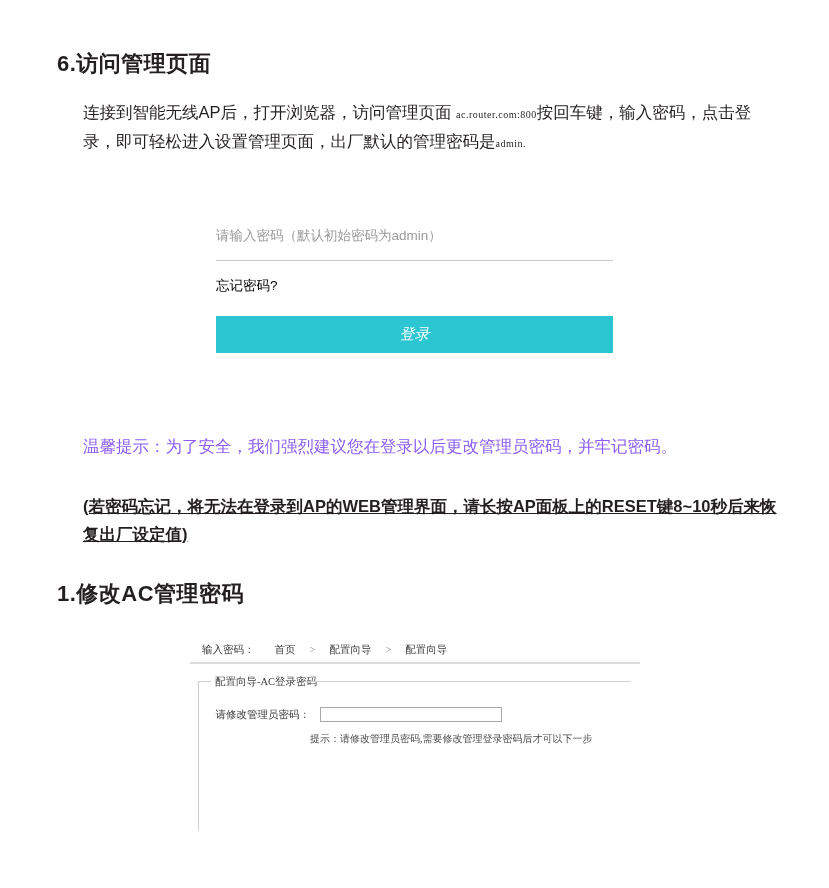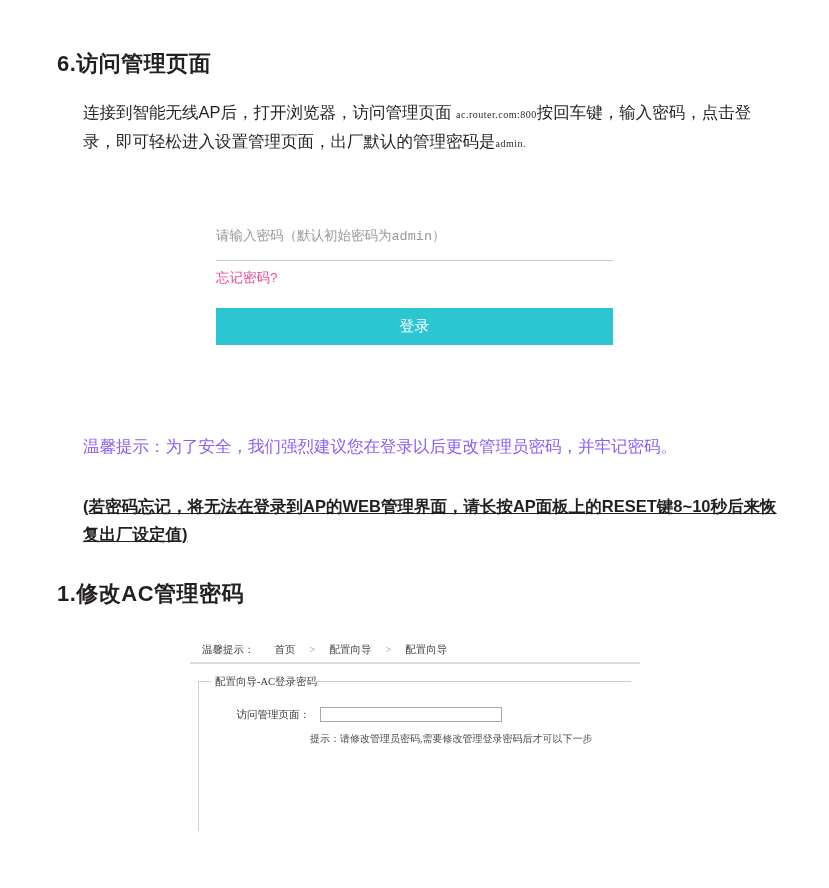--- a/index.html
+++ b/index.html
@@ -63,40 +63,40 @@
   }
   .login-field {
     width: 397px;
     height: 34px;
     border-bottom: 1px solid #c9c9c9;
     font-size: 13.5px;
     color: #9a9a9a;
     display: flex;
     align-items: flex-start;
     box-sizing: border-box;
-    font-family: Liberation Mono, monospace;
   }
   .login-forgot {
-    margin-top: 8px;
+    margin-top: 16px;
     font-size: 13.5px;
-    color: #ec4899;
+    color: #000000;
   }
   .login-button {
     margin-top: 21px;
     width: 397px;
     height: 37px;
     background: #2cc6d2;
     color: #ffffff;
     font-size: 15px;
     display: flex;
     align-items: center;
     justify-content: center;
     border: none;
     cursor: pointer;
     font-family: "Liberation Sans", sans-serif;
+    font-style: italic;
   }
 
   
   #notice {
     position: absolute;
     left: 83px;
     top: 430px;
     width: 700px;
     font-size: 16.5px;
     line-height: 27px;
@@ -219,34 +219,34 @@
   </div>
 
   <div id="notice">温馨提示：为了安全，我们强烈建议您在登录以后更改管理员密码，并牢记密码。</div>
   <div id="notice-bold">(若密码忘记，将无法在登录到AP的WEB管理界面，请长按AP面板上的RESET键8~10秒后来恢复出厂设定值)</div>
 
   <div class="section-heading" id="sec3">1.修改AC管理密码</div>
 
   <div class="router-mock">
 
     <div class="router-breadcrumb">
-      <span class="crumb-label">温馨提示：</span>
+      <span class="crumb-label">输入密码：</span>
       <span class="crumb">首页</span>
       <span class="sep">&gt;</span>
       <span class="crumb">配置向导</span>
       <span class="sep">&gt;</span>
       <span class="crumb">配置向导</span>
     </div>
 
     <div class="router-fieldset">
       <div class="router-legend">配置向导-AC登录密码</div>
     </div>
 
 
     <div class="router-row" id="rrow2">
-      <span class="rlabel">访问管理页面：</span>
+      <span class="rlabel">请修改管理员密码：</span>
       <span class="router-input"></span>
     </div>
 
     <div class="router-hint">提示：请修改管理员密码,需要修改管理登录密码后才可以下一步</div>
   </div>
 
 </div>
 
 </body></html>

